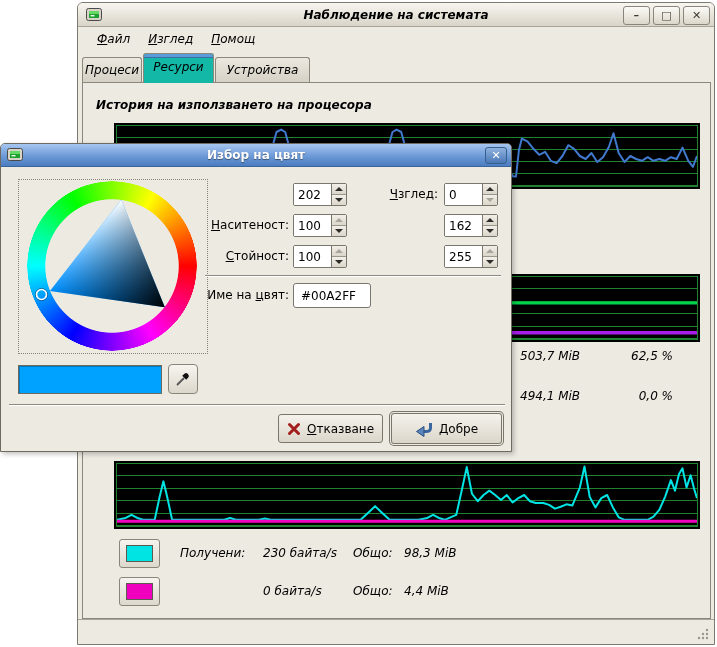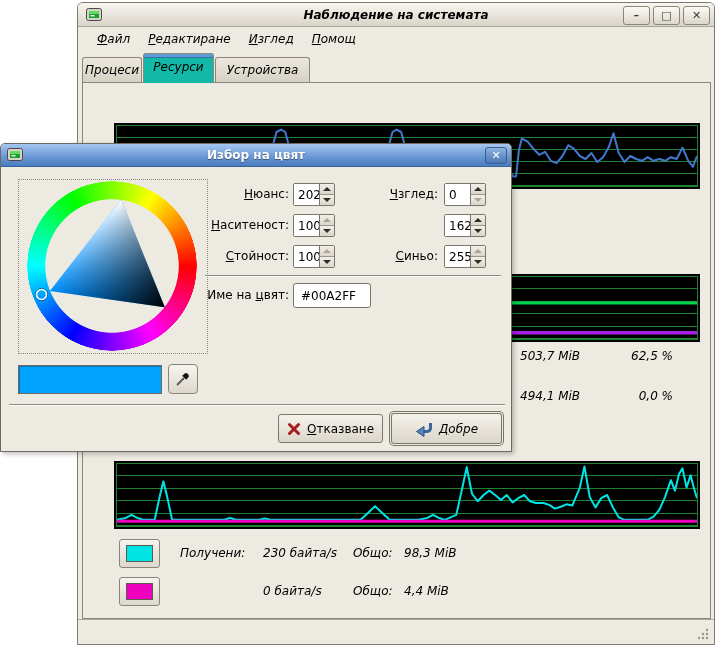--- a/index.html
+++ b/index.html
@@ -57,21 +57,21 @@
     background:linear-gradient(#8FB2E0,#4A77B4); border:1px solid #35608F; border-radius:3px;
     color:#fff; font-weight:bold; font-size:11px; text-align:center; line-height:15px; }
   .wheel-frame { position:absolute; left:17px; top:35px; width:190px; height:175px; border:1px dotted #8a857a; }
   .hue-ring { position:absolute; left:8px; top:1px; width:170px; height:170px; border-radius:50%;
     background:conic-gradient(from 90deg,#f00,#f0f 60deg,#00f 120deg,#0ff 180deg,#0f0 240deg,#ff0 300deg,#f00 360deg);
     -webkit-mask:radial-gradient(circle closest-side, transparent 78%, #000 79%, #000 99.5%, transparent 100%);
     mask:radial-gradient(circle closest-side, transparent 78%, #000 79%, #000 99.5%, transparent 100%); }
   .wheel-svg { position:absolute; left:8px; top:1px; width:170px; height:170px; }
 
   .fld-label { position:absolute; height:23px; line-height:23px; text-align:right; }
-  .spin { position:absolute; width:42px; height:23px; background:#5eead4; border:1px solid #7b766b;
+  .spin { position:absolute; width:54px; height:23px; background:#5eead4; border:1px solid #7b766b;
     border-radius:2px; display:flex;justify-content:space-between; }
   .spin input { flex:1; min-width:0; border:none; outline:none; background:#fff;
     font:12px "DejaVu Sans","Liberation Sans",sans-serif; padding-left:4px; }
   .spin .arrows { width:15px; display:flex; flex-direction:column; border-left:1px solid #7b766b; }
   .spin .ar { flex:1; background:linear-gradient(#F2EFE9,#DBD6CA); position:relative; }
   .spin .ar + .ar { border-top:1px solid #9b968b; }
   .spin .ar i { position:absolute; left:50%; top:50%; transform:translate(-50%,-50%);
     width:0; height:0; border-left:4px solid transparent; border-right:4px solid transparent; }
   .spin .ar.up i { border-bottom:4px solid #2e2c28; }
   .spin .ar.dn i { border-top:4px solid #2e2c28; }
@@ -85,21 +85,21 @@
 
   .cur-swatch { position:absolute; left:17px; top:221px; width:144px; height:29px;
     border:1px solid #6e6a60; box-shadow:inset 1px 1px 0 rgba(0,0,0,.25); }
   .tool-btn { position:absolute; left:167px; top:220px; width:30px; height:30px;
     border:1px solid #8a857a; border-radius:4px; background:linear-gradient(#F7F5F0,#DCD7CB); }
   .tool-btn svg { position:absolute; left:6px; top:6px; }
 
   .dlg-btn { position:absolute; height:29px; border:1px solid #7b766b; border-radius:3px;
     background:linear-gradient(#F5F2EC,#DBD6CA); display:flex; align-items:center; justify-content:center;
     gap:6px; font-size:12px; }
-  .dlg-btn.default { box-shadow:0 0 0 1px #EDEAE2, 0 0 0 2px #7b766b;font-style:italic; }
+  .dlg-btn.default { box-shadow:0 0 0 1px #EDEAE2, 0 0 0 2px #7b766b; }
   u { text-decoration:underline; }
 </style>
 </head>
 <body>
 
 <div id="main-window">
 
   <div class="titlebar">
     <svg class="app-ico" viewBox="0 0 16 16">
       <rect x="0.5" y="1.5" width="15" height="12" rx="2" fill="#D7D3C8" stroke="#4a4a46"></rect>
@@ -110,31 +110,31 @@
     <div class="win-title">Наблюдение на системата</div>
     <div class="winbtns">
       <div class="winbtn">–</div>
       <div class="winbtn">□</div>
       <div class="winbtn">✕</div>
     </div>
   </div>
 
   <div class="menubar">
     <div class="menu-item"><u>Ф</u><span>айл</span></div>
-    <div class="menu-item"><u>Р</u><span>едактиране</span></div>
     <div class="menu-item"><u>И</u><span>зглед</span></div>
     <div class="menu-item"><u>П</u><span>омощ</span></div>
   </div>
 
   <div class="tab" style="left:4px;top:54px;width:60px;height:26px">Процеси</div>
   <div class="tab active" style="left:65px;top:50px;width:71px;height:30px">Ресурси</div>
   <div class="tab" style="left:137px;top:54px;width:95px;height:26px">Устройства</div>
 
   <div class="notebook">
 
+    <div class="section-title" style="left:13px;top:15px">История на използването на процесора</div>
 
     <div class="graph" style="left:31px;top:40px;width:586px;height:66px">
       <div class="plot">
           <svg viewBox="0 0 100 100" preserveAspectRatio="none">
             <polyline points="0,63 26,63 27.5,10 28.3,6 29,10 30.5,63 46,63 47.5,10 48.2,6 49,10 50.5,63 66,63 67.5,70 68.3,84 68.8,84 69.3,40 69.8,21 70.8,26 71.8,38 72.8,48 73.8,43 74.8,58 75.8,62 76.8,50 77.8,32 78.8,38 79.8,50 80.8,55 81.8,45 82.8,60 83.8,52 84.8,35 85.6,12 86.5,45 87.5,60 88.5,50 89.5,55 90.5,58 91.5,52 92.5,58 93.5,55 94.5,58 95.5,52 96.5,55 97.5,36 98.5,58 99.3,68 100,50" fill="none" stroke="#4079CE" stroke-width="2" vector-effect="non-scaling-stroke" stroke-linejoin="round"></polyline>
           </svg>
         </div>
     </div>
 
     <div class="graph" style="left:31px;top:191px;width:586px;height:68px">
@@ -221,21 +221,20 @@
         </linearGradient>
       </defs>
       <polygon points="22.9,110.1 94.3,18.7 137.8,126.3" fill="#0090FF"></polygon>
       <polygon points="22.9,110.1 94.3,18.7 137.8,126.3" fill="url(#gw)"></polygon>
       <polygon points="22.9,110.1 94.3,18.7 137.8,126.3" fill="url(#gb)"></polygon>
       <circle cx="14.5" cy="113.5" r="6" fill="none" stroke="rgba(0,0,0,.45)" stroke-width="1"></circle>
       <circle cx="14.5" cy="113.5" r="5" fill="none" stroke="#fff" stroke-width="1.6"></circle>
     </svg>
   </div>
 
-  <div class="fld-label" style="left:180px;top:39px;width:108px"><u>Н</u><span>юанс:</span></div>
   <div class="spin" style="left:292px;top:39px">
     <input value="202" style="">
     <div class="arrows">
         <div class="ar up">
           <i></i>
         </div>
         <div class="ar dn">
           <i></i>
         </div>
       </div>
@@ -285,21 +284,20 @@
     <div class="arrows">
         <div class="ar up">
           <i></i>
         </div>
         <div class="ar dn">
           <i></i>
         </div>
       </div>
   </div>
 
-  <div class="fld-label" style="left:352px;top:101px;width:85px"><u>С</u><span>иньо:</span></div>
   <div class="spin" style="left:443px;top:101px">
     <input value="255" style="">
     <div class="arrows">
         <div class="ar up dis">
           <i></i>
         </div>
         <div class="ar dn">
           <i></i>
         </div>
       </div>

